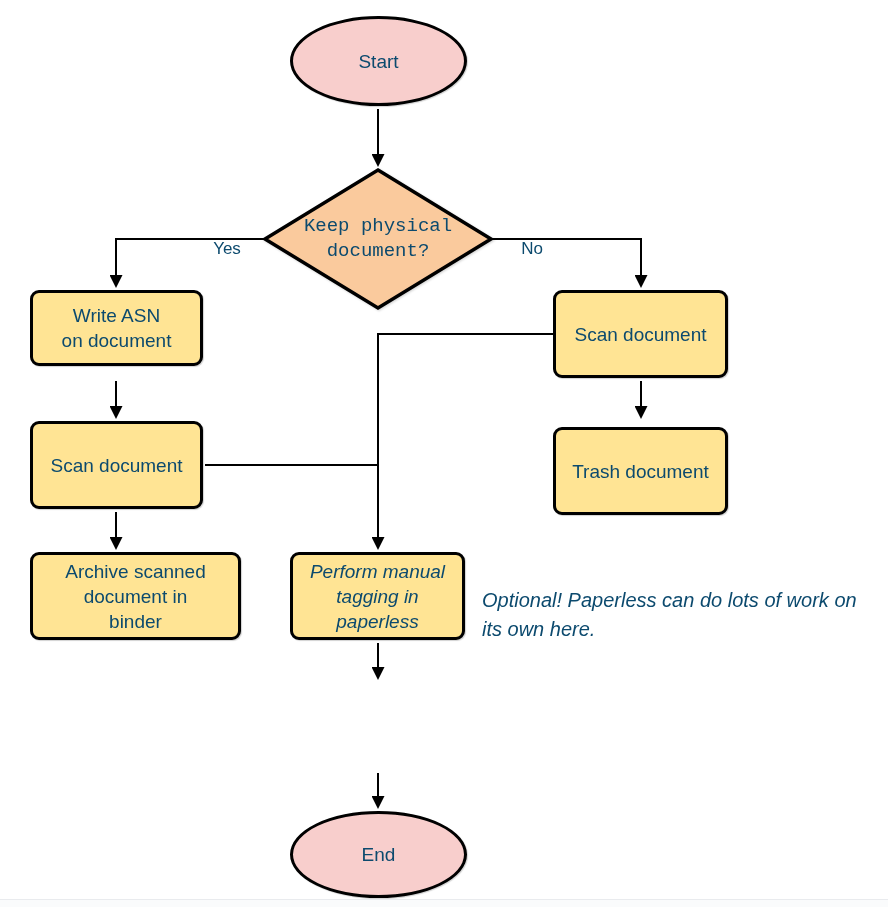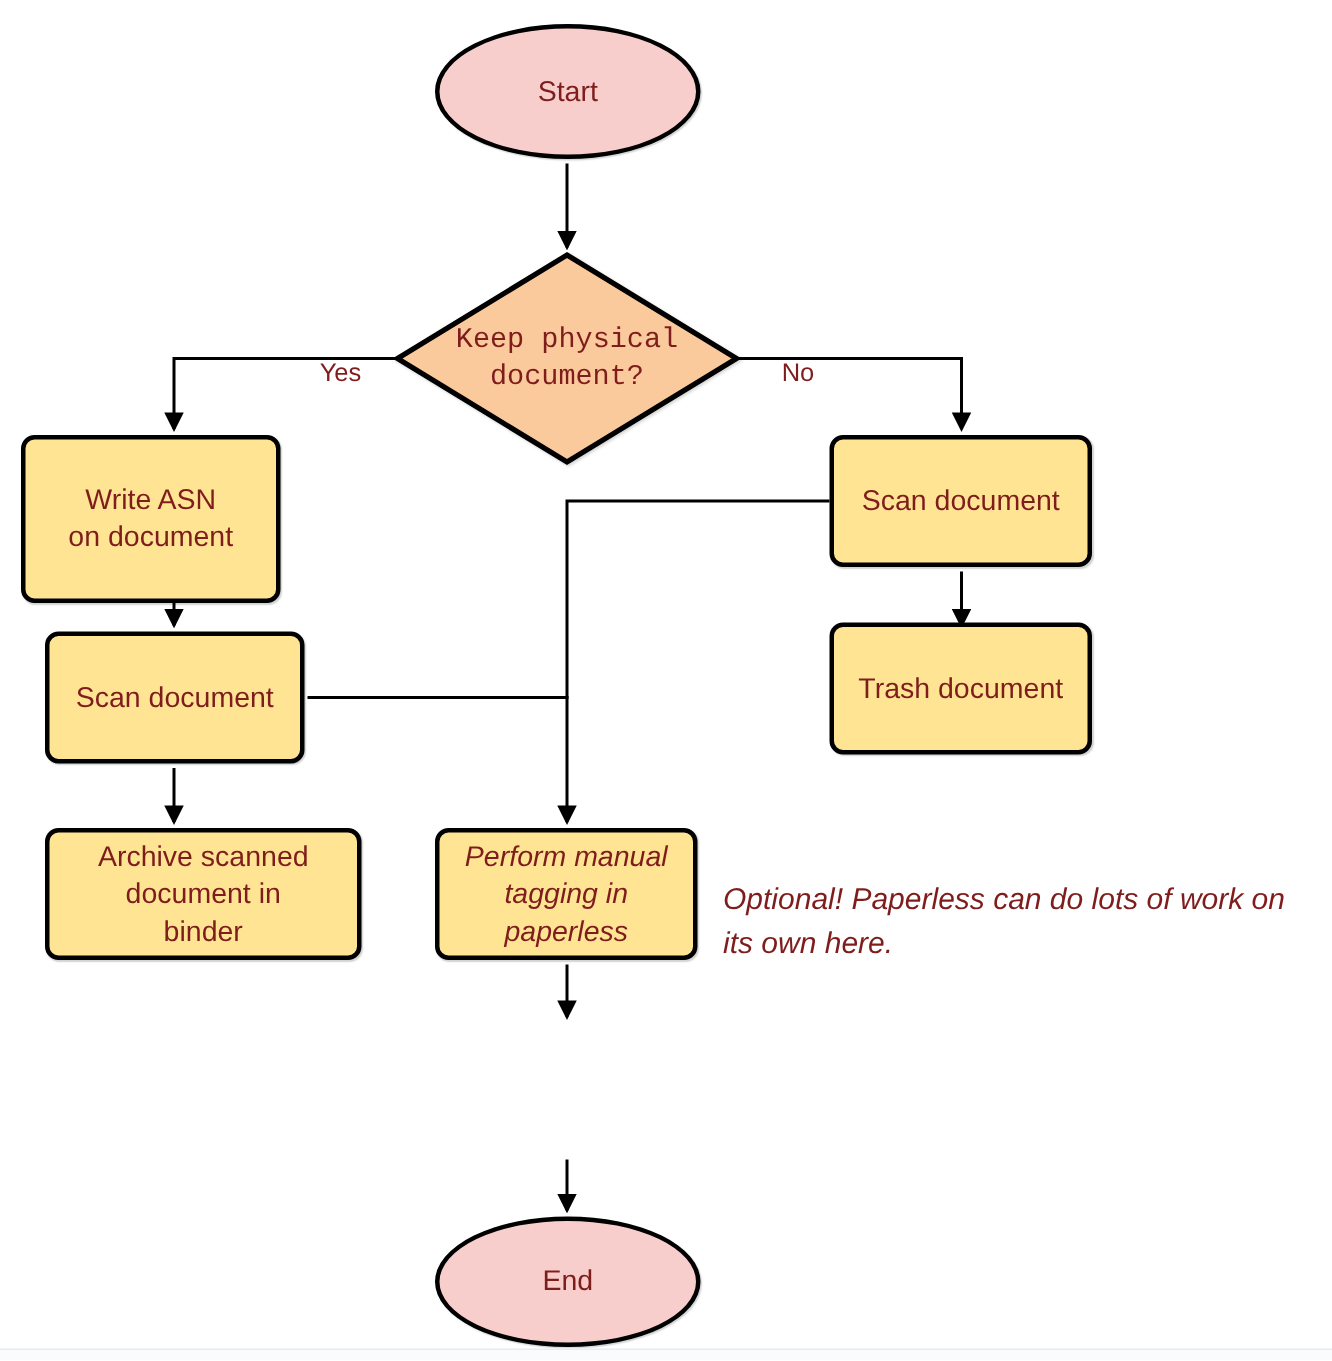--- a/index.html
+++ b/index.html
@@ -2,21 +2,21 @@
 <html><head>
 <meta charset="utf-8">
 <style>
   html, body { margin: 0; padding: 0; background: #ffffff; }
   .canvas {
     position: relative;
     width: 888px;
     height: 907px;
     background: #ffffff;
     font-family: "Liberation Sans", sans-serif;
-    color: #7f1d1d;
+    color: #0c4a6e;
     overflow: hidden;
   }
   svg.edges {
     position: absolute;
     left: 0; top: 0;
     width: 888px; height: 907px;
     pointer-events: none;
   }
   svg.edges path.edge {
     fill: none;
@@ -101,32 +101,32 @@
     <path class="edge" d="M205,465 L379,465"></path>
     <path class="edge" d="M378,643 L378,678" marker-end="url(#arrow)"></path>
     <path class="edge" d="M378,773 L378,807" marker-end="url(#arrow)"></path>
   </svg>
 
   <div class="node terminator" style="left: 290px; top: 16px; width: 177px; height: 90px; background: rgb(248, 206, 204);">Start</div>
 
   <div class="decision-label" style="left:293px; top:214px; width:170px; height:50px;font-family:Liberation Mono, monospace;">Keep physical
 document?</div>
 
-  <div class="node process" style="left: 14px; top: 290px; width: 173px; height: 112px; background: rgb(255, 228, 148);">Write ASN
+  <div class="node process" style="left: 30px; top: 290px; width: 173px; height: 76px; background: rgb(255, 228, 148);">Write ASN
 on document</div>
 
   <div class="node process" style="left: 30px; top: 421px; width: 173px; height: 88px; background: rgb(255, 228, 148);">Scan document</div>
 
   <div class="node process" style="left: 30px; top: 552px; width: 211px; height: 88px; background: rgb(255, 228, 148);">Archive scanned
 document in
 binder</div>
 
   <div class="node process" style="left: 553px; top: 290px; width: 175px; height: 88px; background: rgb(255, 228, 148);">Scan document</div>
 
-  <div class="node process" style="left: 553px; top: 415px; width: 175px; height: 88px; background: rgb(255, 228, 148);">Trash document</div>
+  <div class="node process" style="left: 553px; top: 427px; width: 175px; height: 88px; background: rgb(255, 228, 148);">Trash document</div>
 
   <div class="node process" style="left: 290px; top: 552px; width: 175px; height: 88px; background: rgb(255, 228, 148); font-style: italic;">Perform manual
 tagging in
 paperless</div>
 
 
   <div class="node terminator" style="left: 290px; top: 811px; width: 177px; height: 87px; background: rgb(248, 206, 204);">End</div>
 
   <div class="edge-label" style="left:205px; top:211px; width:44px;">Yes</div>
 

